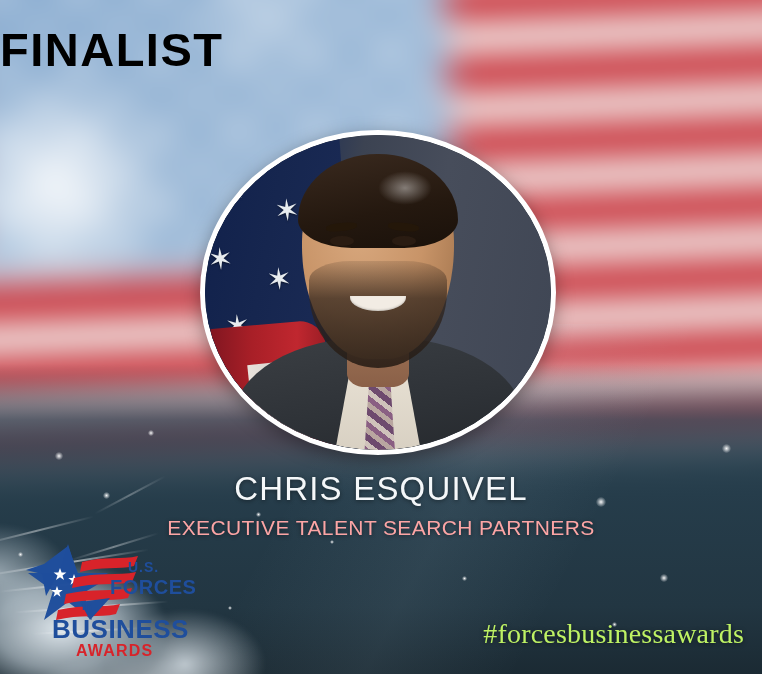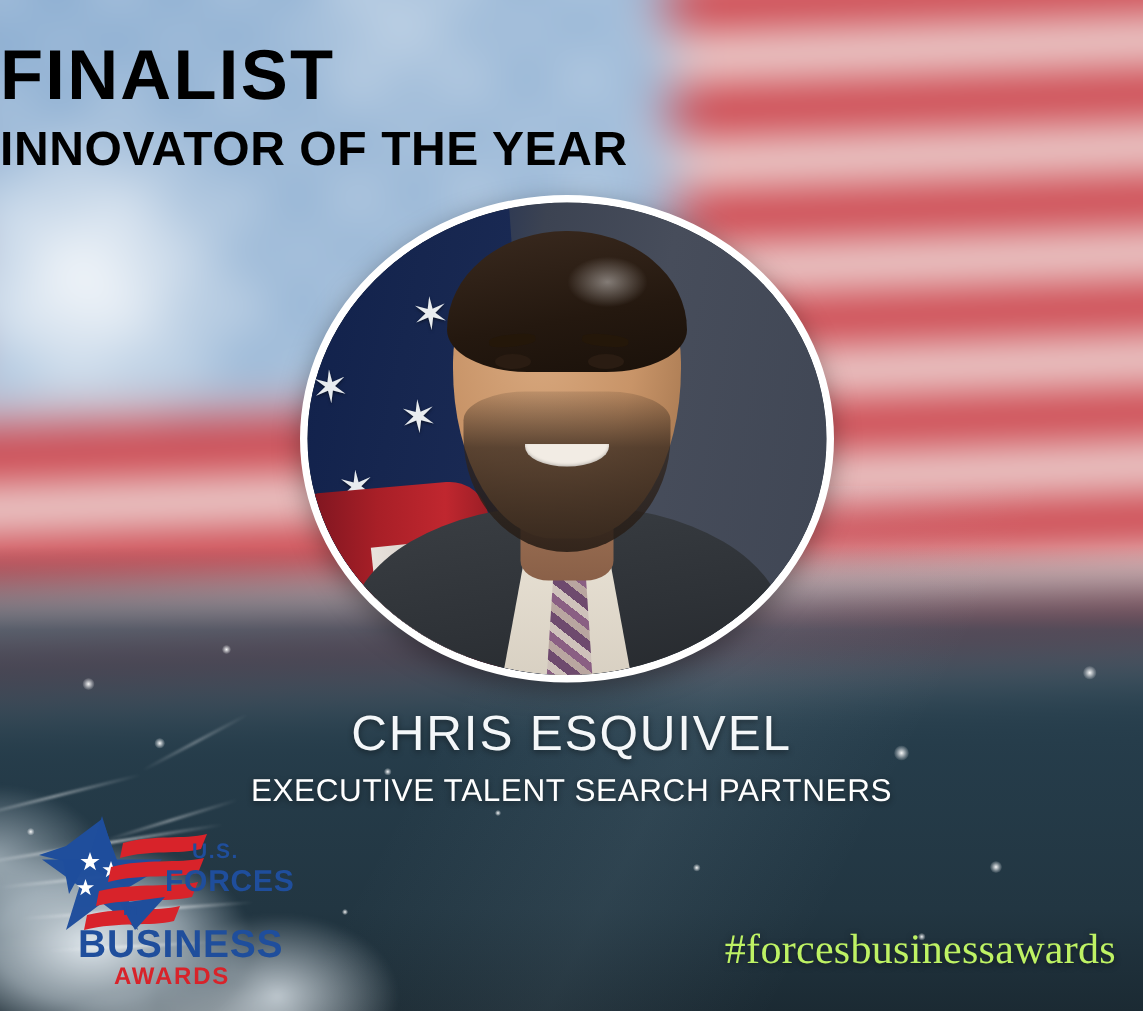--- a/index.html
+++ b/index.html
@@ -337,21 +337,21 @@
     color: #f4f7f9;
     margin: 0;
     line-height: 1.1;
     text-shadow: 0 1px 4px rgba(0,0,0,.45);
   }
   .person-org {
     font-family: "Liberation Sans", sans-serif;
     font-weight: normal;
     font-size: 21px;
     letter-spacing: .4px;
-    color: #ffffff;
+    color: #fca5a5;
     margin: 9px 0 0 0;
     line-height: 1.1;
     text-shadow: 0 1px 4px rgba(0,0,0,.45);
   }
 
   
   .footer-info {
     position: absolute;
     right: 18px;
     bottom: 22px;
@@ -420,21 +420,20 @@
   <div class="spark" style="left:722px; top:444px; width:9px;  height:9px;"></div>
   <div class="spark" style="left:612px; top:622px; width:5px;  height:5px;"></div>
   <div class="spark" style="left:55px;  top:452px; width:8px;  height:8px;"></div>
   <div class="spark" style="left:18px;  top:552px; width:5px;  height:5px;"></div>
   <div class="spark" style="left:228px; top:606px; width:4px;  height:4px;"></div>
   <div class="spark" style="left:462px; top:576px; width:5px;  height:5px;"></div>
   <div class="spark" style="left:148px; top:430px; width:6px;  height:6px;"></div>
 
   <div class="headline-wrap">
     <h1 class="headline">FINALIST</h1>
-    <h2 class="subhead">INNOVATOR OF THE YEAR</h2>
   </div>
 
   <div class="portrait" title="Portrait of Chris Esquivel in a dark suit in front of a US flag">
     <div class="portrait-inner">
       <div class="pt-bg"></div>
       <div class="pt-flagblue">
         <span class="pt-flagstar" style="left:22%; top:16%;">✶</span>
         <span class="pt-flagstar" style="left:56%; top:22%;">✶</span>
         <span class="pt-flagstar" style="left:12%; top:35%;">✶</span>
         <span class="pt-flagstar" style="left:48%; top:42%;">✶</span>

